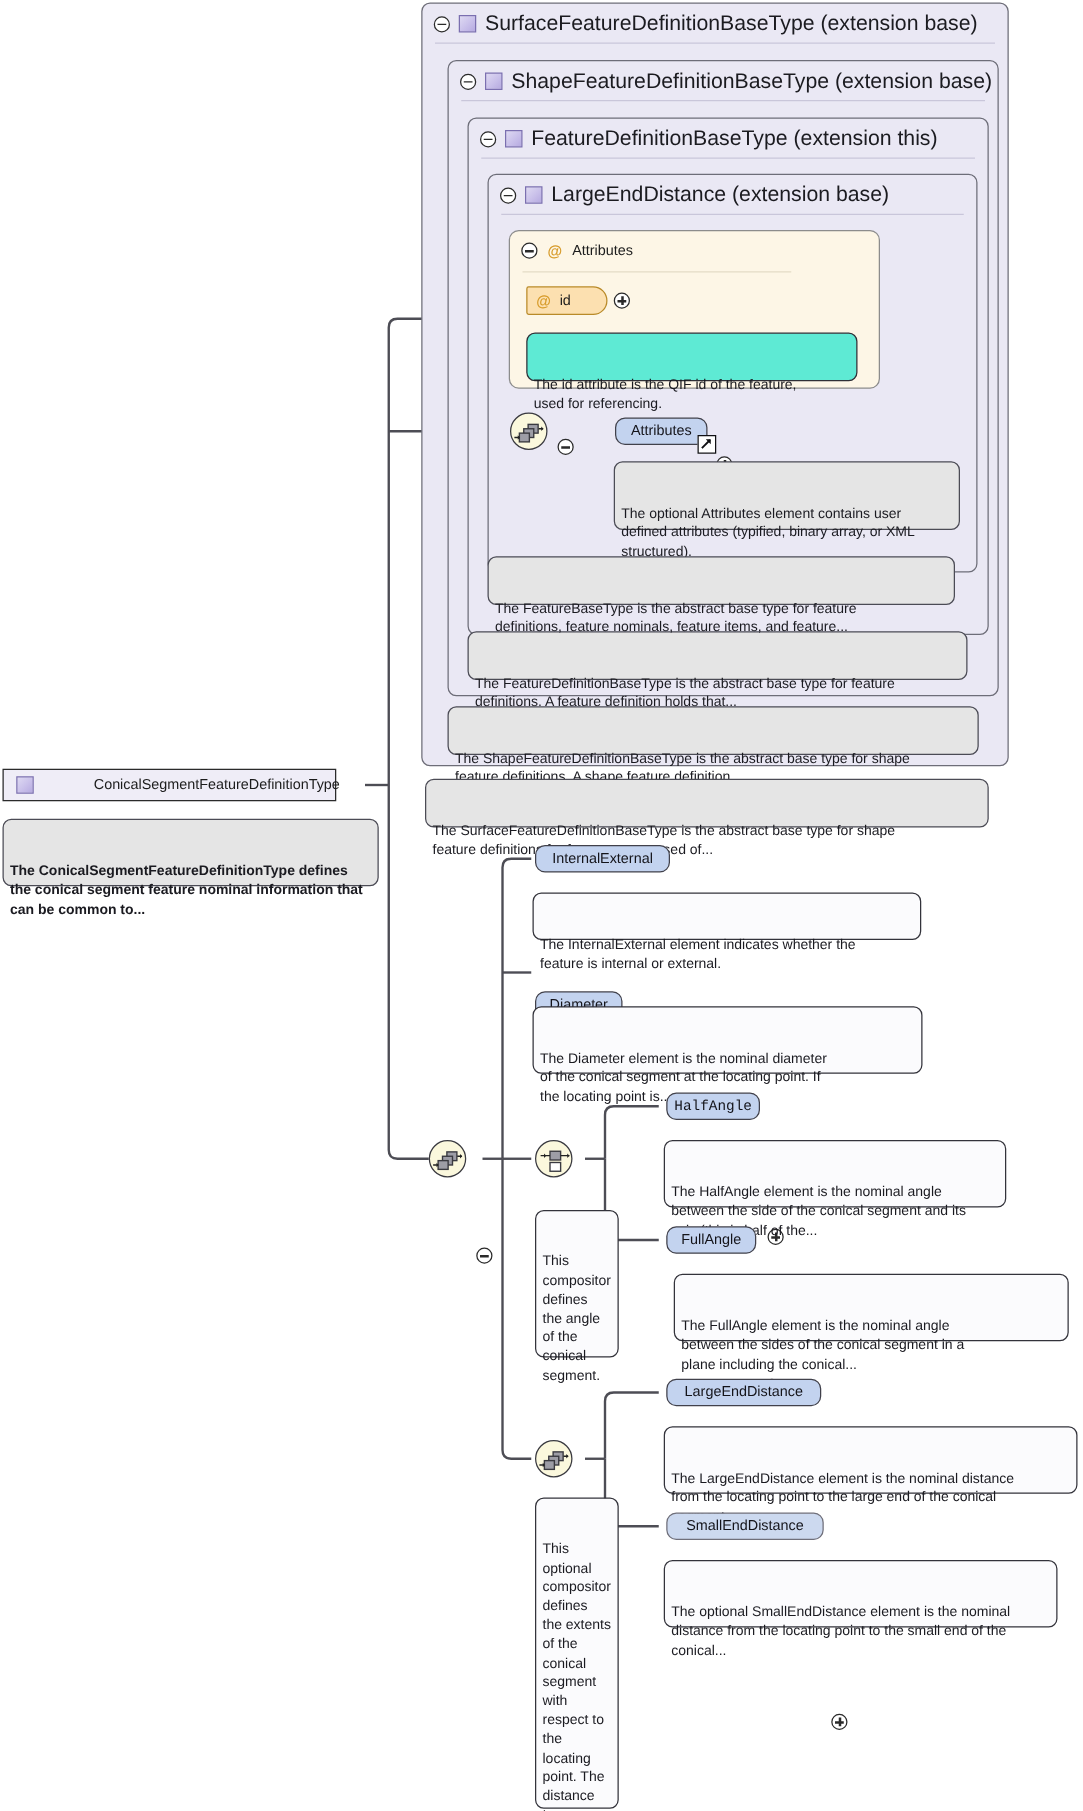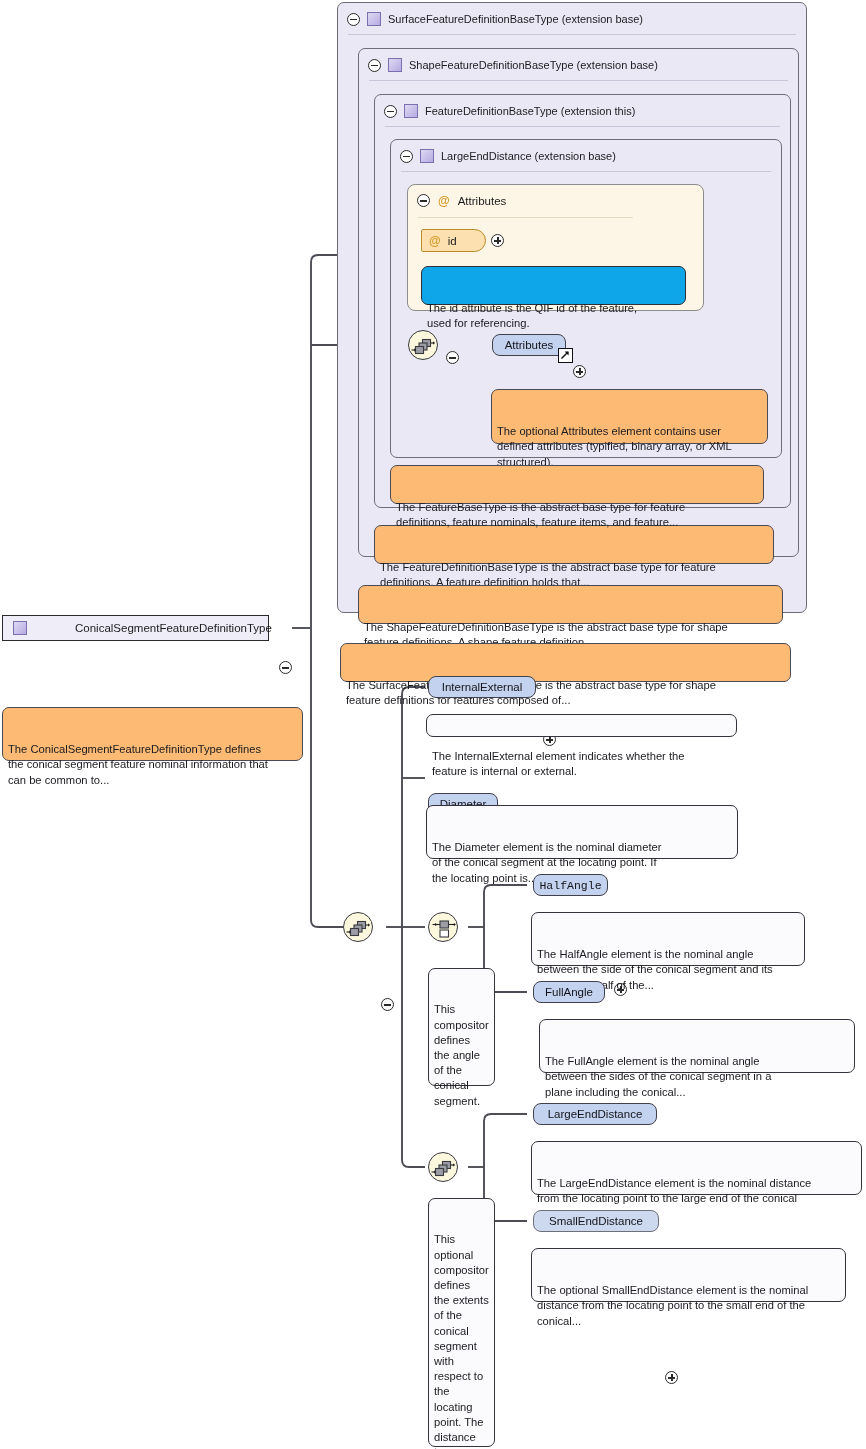--- a/index.html
+++ b/index.html
@@ -27,21 +27,21 @@
   }
   .group > .ghead {
     position:absolute; left:0; top:0; height:32px;
     display:flex; align-items:center; gap:7px;
     padding-left:9px;
     white-space:nowrap;
   }
   .ghead-rule {
     position:absolute; height:1px; background:#c9c6da;
   }
-  .gtitle { font-size:11px; color:#1b1b20; }
+  .gtitle { font-size:17px; color:#1b1b20; }
 
   
   .tog {
     width:13px; height:13px; border-radius:50%;
     border:1.1px solid #2a2a2a; background:#ffffff;
     position:relative; flex:0 0 auto;
   }
   .tog::before {
     content:""; position:absolute; left:2.2px; top:5.45px;
     width:6.6px; height:1.2px; background:#2a2a2a;
@@ -114,23 +114,23 @@
   .note {
     position:absolute;
     border:1.2px solid #3a3a42;
     border-radius:7px;
     padding:3px 5px 3px 5px;
     font-size:11.2px;
     line-height:15.4px;
     color:#1a1a20;
     white-space:pre-line;
   }
-  .note.lilac { background:#fdba74; border-color:#4b4b55;margin-top:20px; }
+  .note.lilac { background:#e5e5e5; border-color:#4b4b55; }
   .note.white { background:#fbfbfd; border-color:#33333b; }
-  .note.cream { background:#0ea5e9; border-color:#2f2f36; }
+  .note.cream { background:#5eead4; border-color:#2f2f36; }
   
   .note .tail {
     position:absolute; top:-7px; left:11px; width:22px; height:8px;
     overflow:hidden;
   }
 
   
   .comp {
     position:absolute; width:30px; height:30px; border-radius:50%;
     border:1.4px solid #3a3a40;
@@ -312,35 +312,35 @@
     <span>The SurfaceFeatureDefinitionBaseType is the abstract base type for shape
 feature definitions for features composed of...</span>
   </div>
 
   <div class="rootbox" style="left:2px; top:615px; width:267px; height:26px;gap:48px;">
     <span class="swatch"></span>
     <span>ConicalSegmentFeatureDefinitionType</span>
   </div>
   <div class="tog abs" style="left:279px; top:622px;"></div>
 
-  <div class="note lilac" style="left:2px; top:687px; width:301px; height:54px;">
+  <div class="note lilac" style="left:2px; top:655px; width:301px; height:54px;font-weight:bold;">
     <span class="tail">
       
     </span>
     <span>The ConicalSegmentFeatureDefinitionType defines
 the conical segment feature nominal information that
 can be common to...</span>
   </div>
 
   <div class="pill" style="left:428px; top:676px; width:108px; height:22px;">
     <span>InternalExternal</span>
   </div>
   <div class="tog plus abs" style="left:543px; top:681px;"></div>
 
-  <div class="note white" style="left:426px; top:714px; width:311px; height:23px;">
+  <div class="note white" style="left:426px; top:714px; width:311px; height:38px;">
     <span class="tail">
       
     </span>
     <span>The InternalExternal element indicates whether the
 feature is internal or external.</span>
   </div>
 
   <div class="pill" style="left:428px; top:793px; width:70px; height:22px;">
     <span>Diameter</span>
   </div>

